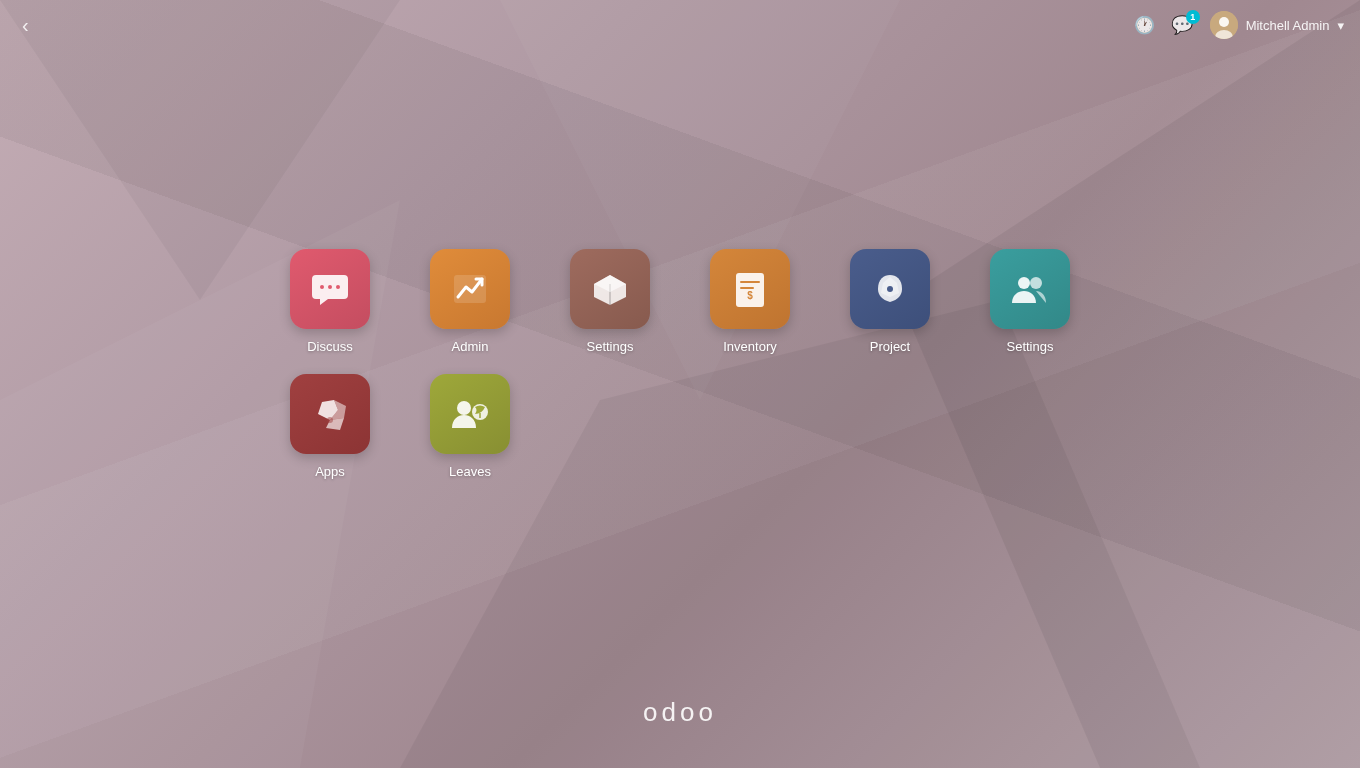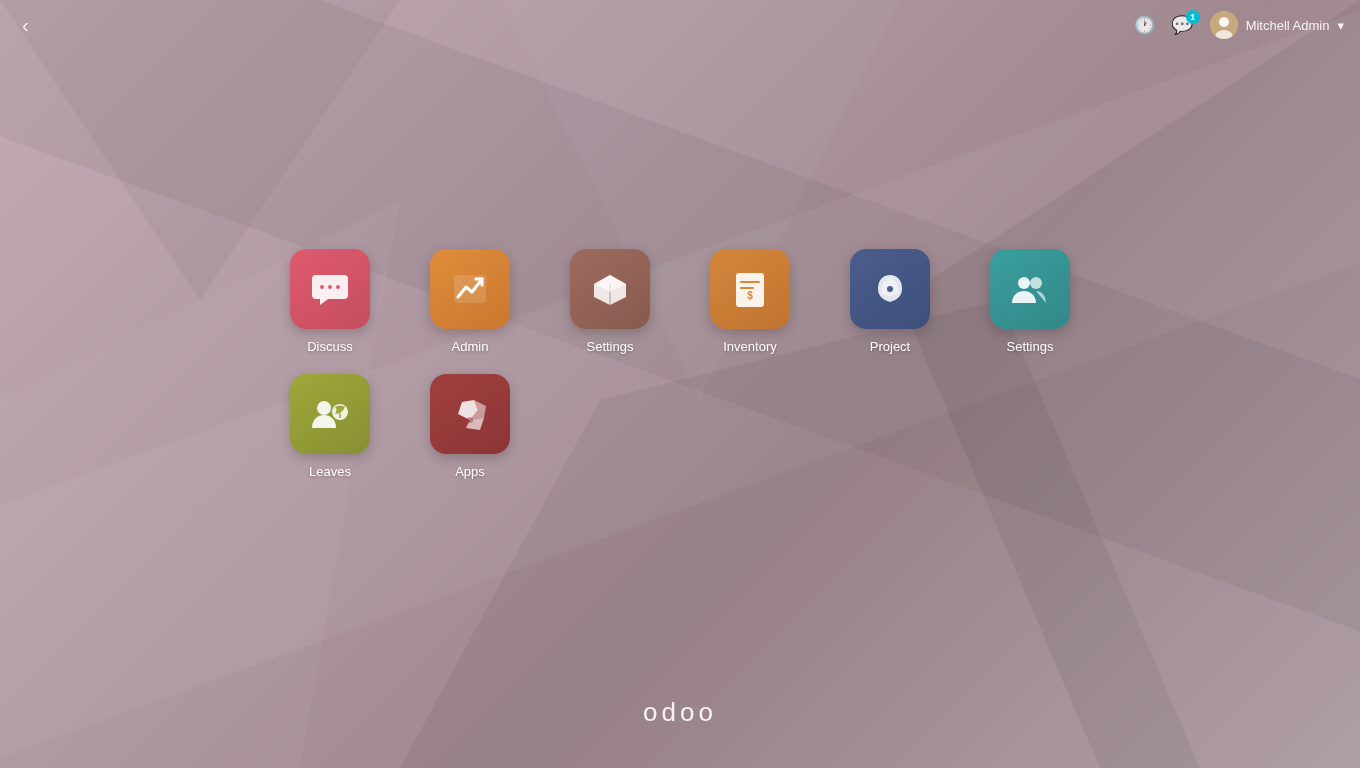--- a/index.html
+++ b/index.html
@@ -301,42 +301,42 @@
           <svg class="app-svg" viewBox="0 0 44 44" xmlns="http://www.w3.org/2000/svg">
       <circle cx="16" cy="16" r="6" fill="rgba(255,255,255,0.9)"></circle>
       <circle cx="28" cy="16" r="6" fill="rgba(255,255,255,0.7)"></circle>
       <path d="M4 36 C4 28 10 24 16 24 C22 24 28 28 28 36" fill="rgba(255,255,255,0.9)"></path>
       <path d="M28 24 C33 24 38 28 38 36" fill="rgba(255,255,255,0.6)" stroke="none"></path>
     </svg>
         </div>
         <span class="app-label">Settings</span>
       </div>
       <div class="app-item">
+        <div class="app-icon icon-apps">
+          <svg class="app-svg" viewBox="0 0 44 44" xmlns="http://www.w3.org/2000/svg">
+      <path d="M14 10 L10 22 L22 28 L30 18 L26 8 L14 10Z" fill="rgba(255,255,255,0.85)"></path>
+      <path d="M26 8 L38 14 L36 26 L22 28 L30 18Z" fill="rgba(255,255,255,0.5)"></path>
+      <path d="M22 28 L36 26 L32 38 L18 36Z" fill="rgba(255,255,255,0.65)"></path>
+      <circle cx="22" cy="28" r="3" fill="rgba(160,64,64,0.5)"></circle>
+    </svg>
+        </div>
+        <span class="app-label">Apps</span>
+      </div>
+      <div class="app-item">
         <div class="app-icon icon-leaves">
           <svg class="app-svg" viewBox="0 0 44 44" xmlns="http://www.w3.org/2000/svg">
       <circle cx="16" cy="16" r="7" fill="rgba(255,255,255,0.9)"></circle>
       <path d="M4 36 C4 27 10 23 16 23 C22 23 28 27 28 36" fill="rgba(255,255,255,0.9)"></path>
       <circle cx="32" cy="20" r="8" fill="rgba(255,255,255,0.85)"></circle>
       <path d="M27 15 Q32 12 37 15 Q34 22 27 22 Q30 18 27 15Z" fill="#9ea83a"></path>
       <line x1="32" y1="21" x2="32" y2="26" stroke="#9ea83a" stroke-width="1.5"></line>
     </svg>
         </div>
         <span class="app-label">Leaves</span>
       </div>
-      <div class="app-item">
-        <div class="app-icon icon-apps">
-          <svg class="app-svg" viewBox="0 0 44 44" xmlns="http://www.w3.org/2000/svg">
-      <path d="M14 10 L10 22 L22 28 L30 18 L26 8 L14 10Z" fill="rgba(255,255,255,0.85)"></path>
-      <path d="M26 8 L38 14 L36 26 L22 28 L30 18Z" fill="rgba(255,255,255,0.5)"></path>
-      <path d="M22 28 L36 26 L32 38 L18 36Z" fill="rgba(255,255,255,0.65)"></path>
-      <circle cx="22" cy="28" r="3" fill="rgba(160,64,64,0.5)"></circle>
-    </svg>
-        </div>
-        <span class="app-label">Apps</span>
-      </div>
     </div>
 </div>
 
 <div class="odoo-logo">
   <svg width="120" height="40" viewBox="0 0 120 40" xmlns="http://www.w3.org/2000/svg">
 
     <text x="60" y="30" text-anchor="middle" font-family="Arial, sans-serif" font-size="26" font-weight="300" fill="white" letter-spacing="4">odoo</text>
   </svg>
 </div>
 

